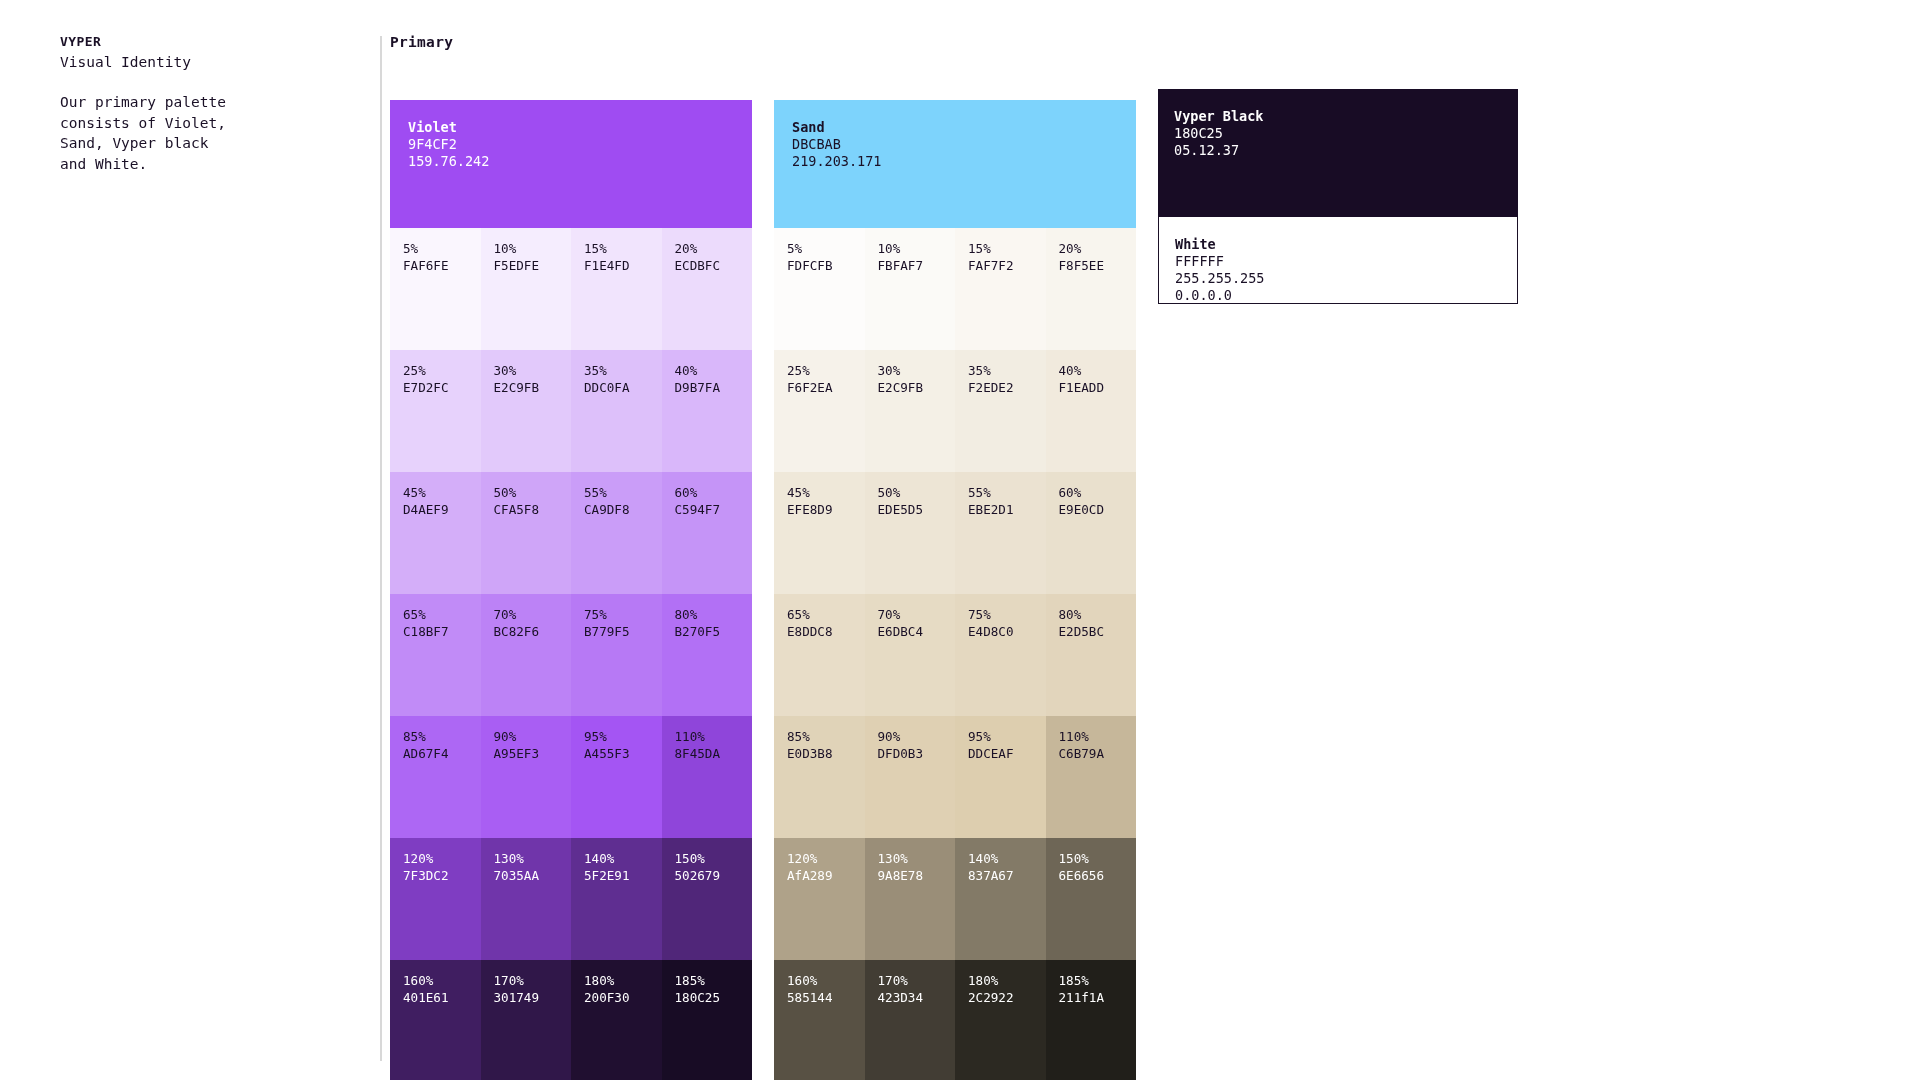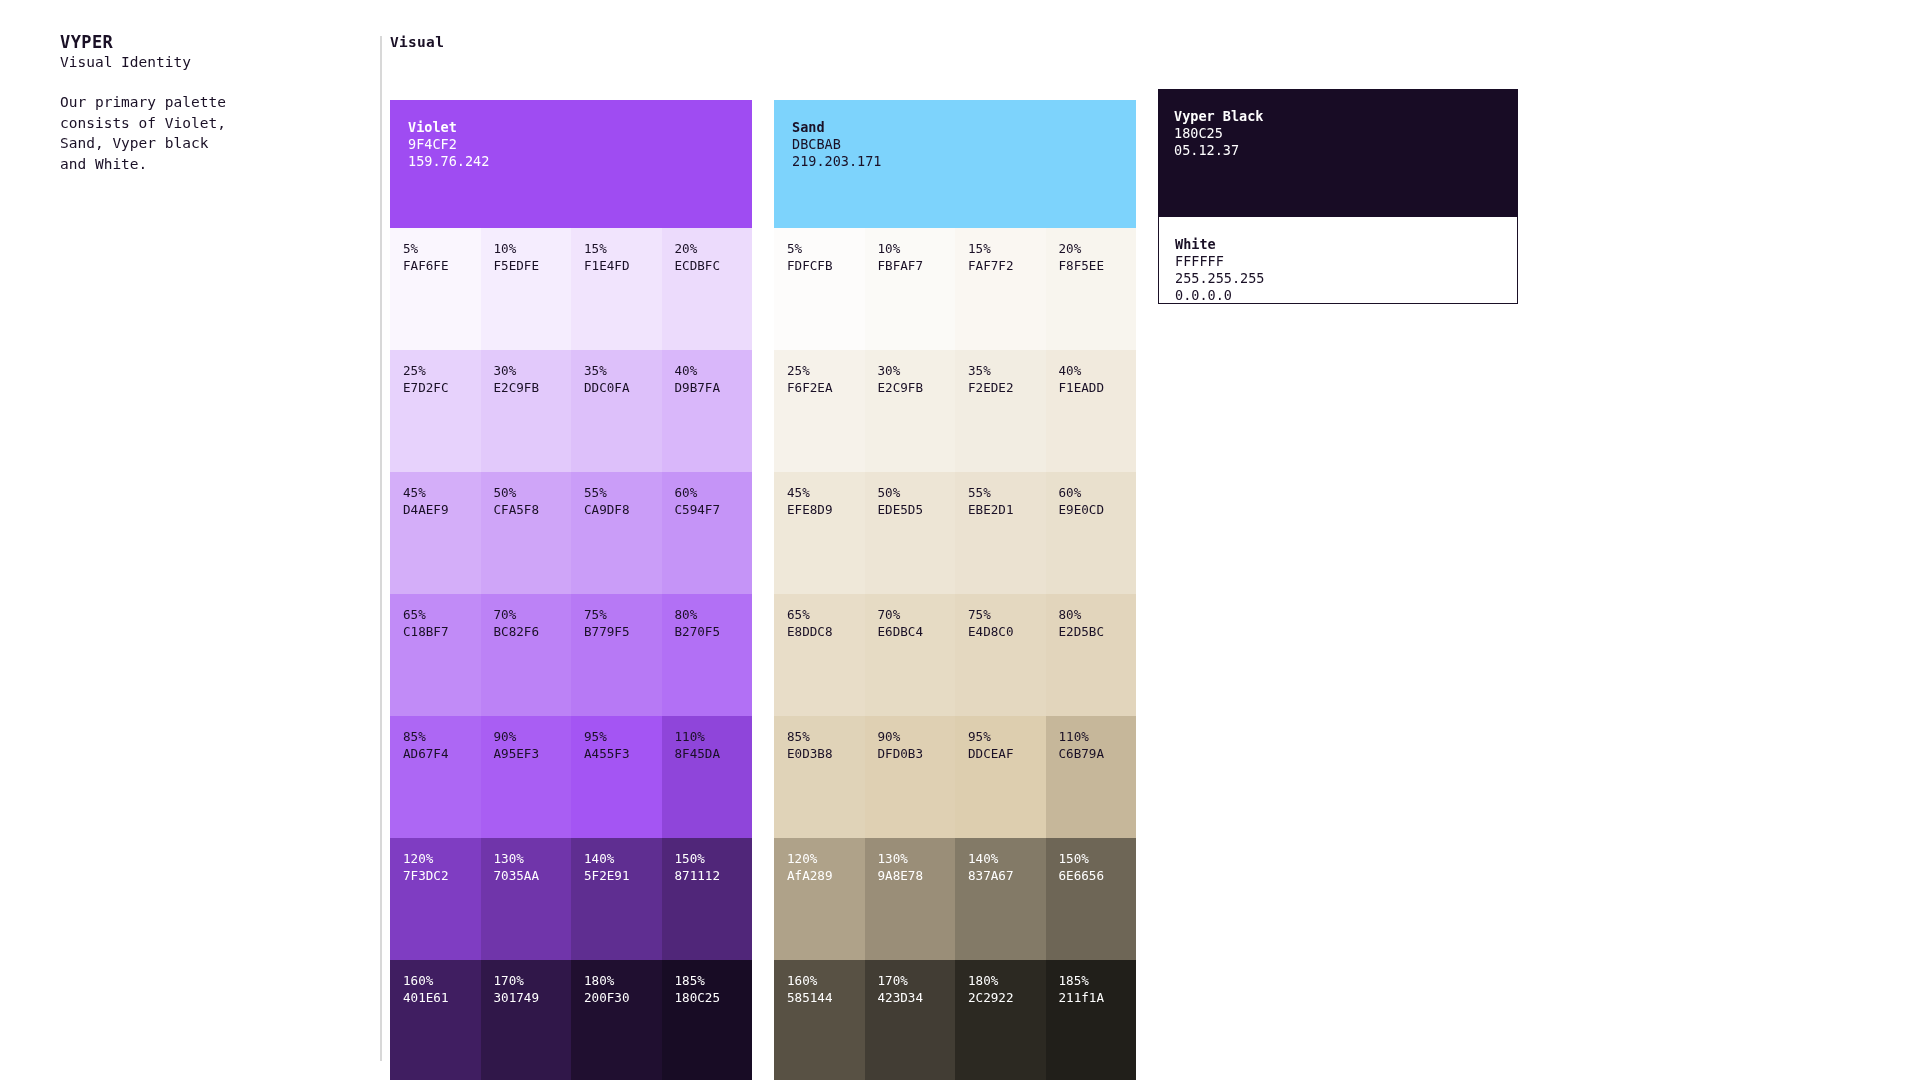--- a/index.html
+++ b/index.html
@@ -8,21 +8,21 @@
     background: #ffffff;
     font-family: "DejaVu Sans Mono", "Liberation Mono", monospace;
     color: #1a1026;
     overflow: hidden;
   }
   .page { position: relative; width: 1920px; height: 1080px; }
 
   
   .sidebar { position: absolute; left: 60px; top: 32px; width: 300px; }
   .brand-name {
-    font-size: 17px; font-weight: bold; letter-spacing: 0.4px;
+    font-size: 13px; font-weight: bold; letter-spacing: 0.4px;
     line-height: 20px; color: #1a1026;
   }
   .brand-sub {
     font-size: 14.5px; font-weight: normal; line-height: 20px; color: #1a1026;
   }
   .page-title {
     margin-top: 40px;
     font-size: 33px; font-weight: bold; letter-spacing: 0.5px;
     line-height: 40px; color: #1a1026;
   }
@@ -77,21 +77,21 @@
   <div class="sidebar">
     <div class="brand-name">VYPER</div>
     <div class="brand-sub">Visual Identity</div>
     <div class="intro">Our primary palette
 consists of Violet,
 Sand, Vyper black
 and White.</div>
   </div>
 
   <div class="section-rule"></div>
-  <div class="section-title">Visual</div>
+  <div class="section-title">Primary</div>
 
   <div class="groups">
 
     <div class="palette">
       <div class="palette-head" id="head-violet" style="background: rgb(159, 76, 242); color: rgb(255, 255, 255);">
         <div class="head-name">Violet</div>
         <div class="head-hex">9F4CF2</div>
         <div class="head-rgb">159.76.242</div>
       </div>
       <div class="tint-grid" id="grid-violet">
@@ -182,21 +182,21 @@
           <div class="tint-cell" style="background: rgb(112, 53, 170); color: rgb(255, 255, 255);">
             <span class="tint-pct">130%</span>
             <span class="tint-hex">7035AA</span>
           </div>
           <div class="tint-cell" style="background: rgb(95, 46, 145); color: rgb(255, 255, 255);">
             <span class="tint-pct">140%</span>
             <span class="tint-hex">5F2E91</span>
           </div>
           <div class="tint-cell" style="background: rgb(80, 38, 121); color: rgb(255, 255, 255);">
             <span class="tint-pct">150%</span>
-            <span class="tint-hex">871112</span>
+            <span class="tint-hex">502679</span>
           </div>
           <div class="tint-cell" style="background: rgb(64, 30, 97); color: rgb(255, 255, 255);">
             <span class="tint-pct">160%</span>
             <span class="tint-hex">401E61</span>
           </div>
           <div class="tint-cell" style="background: rgb(48, 23, 73); color: rgb(255, 255, 255);">
             <span class="tint-pct">170%</span>
             <span class="tint-hex">301749</span>
           </div>
           <div class="tint-cell" style="background: rgb(32, 15, 48); color: rgb(255, 255, 255);">

